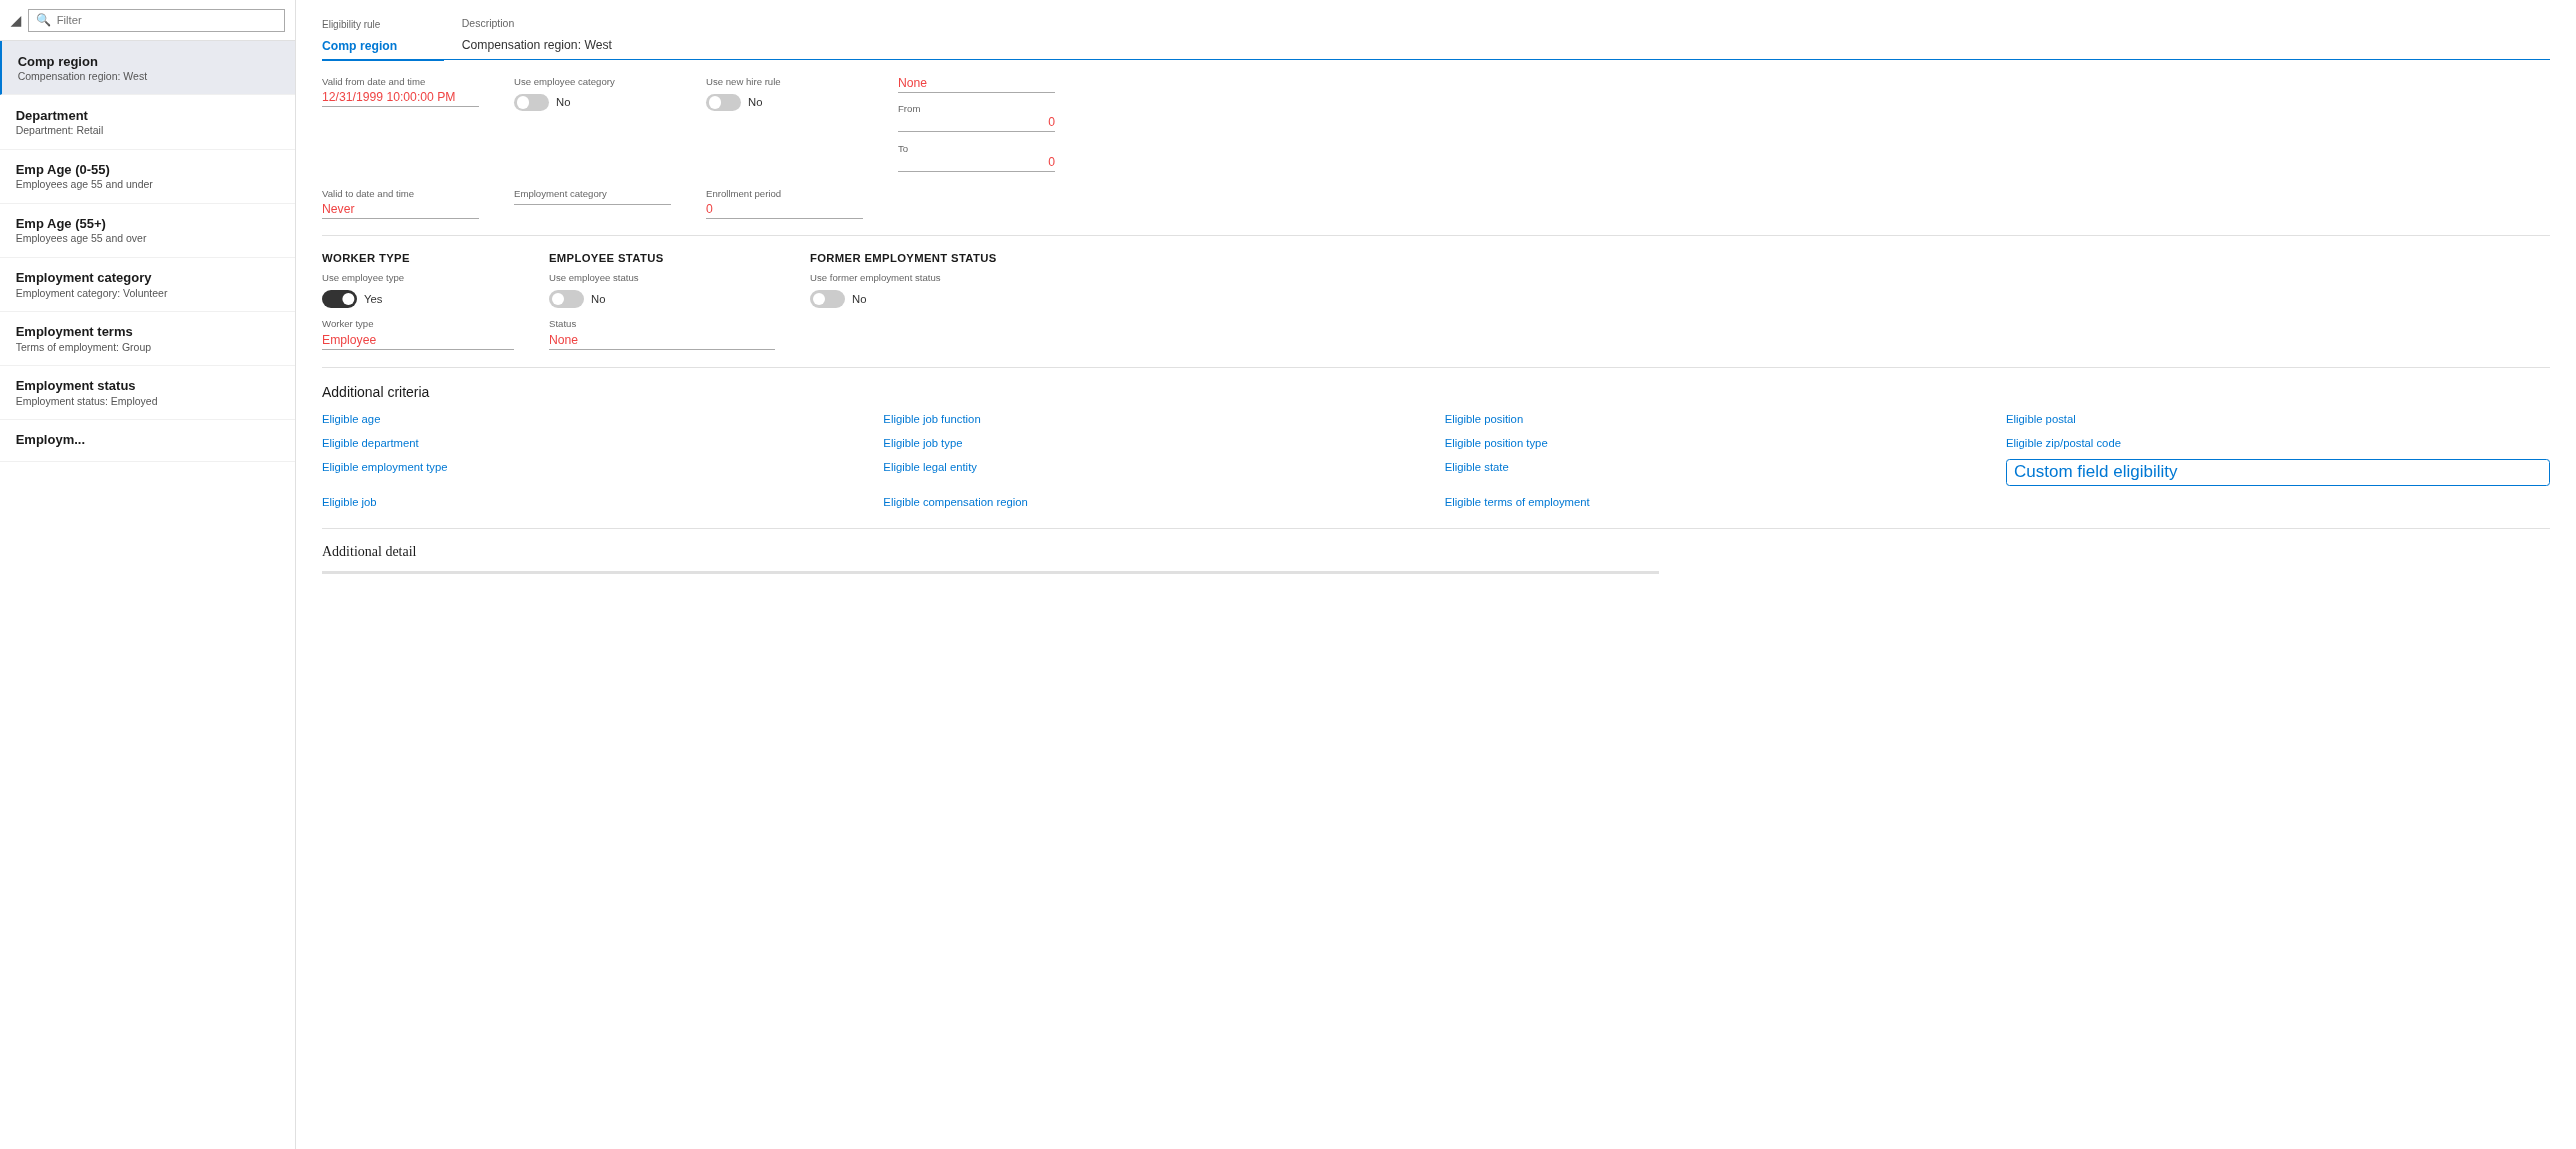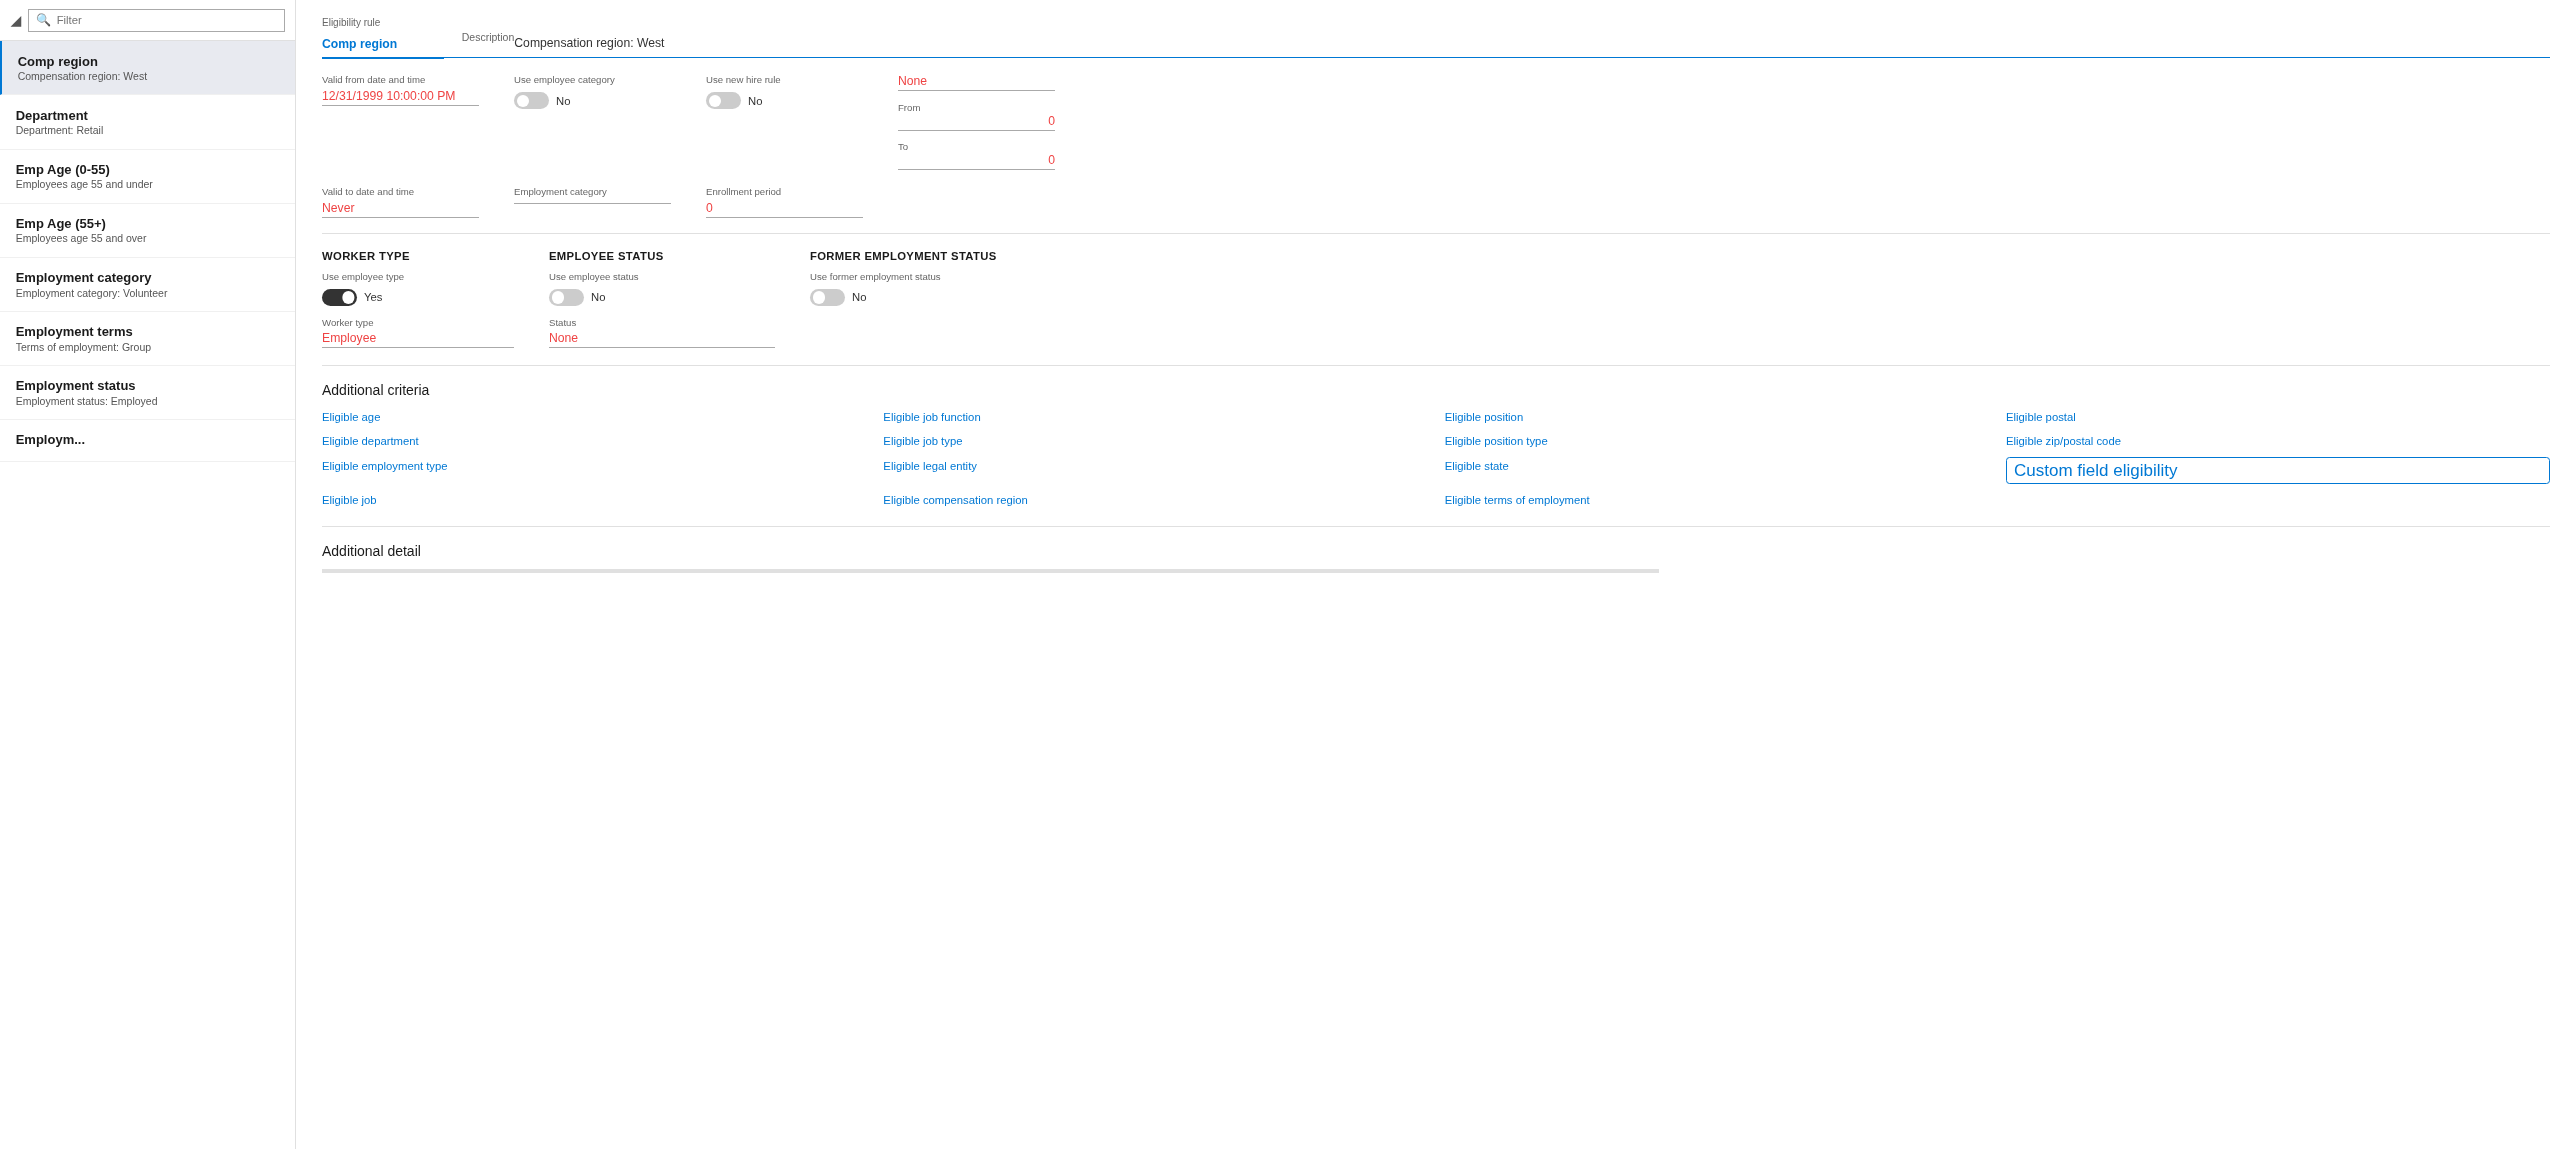--- a/index.html
+++ b/index.html
@@ -52,21 +52,21 @@
     .divider { border: none; border-top: 0.9px solid #e0e0e0; margin: 15.7px 0; }
 
     
     .criteria-section { margin-bottom: 17.4px; }
     .criteria-title { font-size: 14px; font-weight: 400; margin-bottom: 10.5px; color: #1a1a1a; }
     .criteria-grid { display: grid; grid-template-columns: repeat(4, 1fr); gap: 7px 17.4px; }
     .criteria-link { color: #0078d4; font-size: 11.3px; cursor: pointer; text-decoration: none; padding: 2.6px 0; display: block; }
     .criteria-link.highlighted { border: 1.7px solid #0078d4; border-radius: 3.5px; padding: 2.6px 7px; color: #0078d4; font-size: 17px; cursor: pointer; display: inline-block; }
 
     
-    .detail-section { margin-top: 7px; }
+    .detail-section { margin-top: 7px; font-family: Liberation Serif, serif; }
     .detail-title { font-size: 14px; font-weight: 400; margin-bottom: 10.5px; color: #1a1a1a; }
     .detail-bar { height: 3.5px; background: #e0e0e0; width: 60%; }
   </style>
 </head>
 <body>
 
 <div class="sidebar">
   <div class="sidebar-header">
     <span class="filter-icon">◢</span>
     <div class="search-box">
@@ -110,21 +110,21 @@
     </div>
 </div>
 
 <div class="main">
 
   <div class="tab-header">
     <div style="display:flex; flex-direction:column; margin-right: 17.4px;">
       <span class="tab-col-label">Eligibility rule</span>
       <span class="tab-item active">Comp region</span>
     </div>
-    <div style="display:flex; flex-direction:row;">
+    <div style="display:flex; flex-direction:column;">
       <span class="tab-col-label2">Description</span>
       <span class="tab-item">Compensation region:  West</span>
     </div>
   </div>
 
   <div class="form-section">
 
     <div class="form-row">
       <div class="form-field">
         <span class="field-label">Valid from date and time</span>

